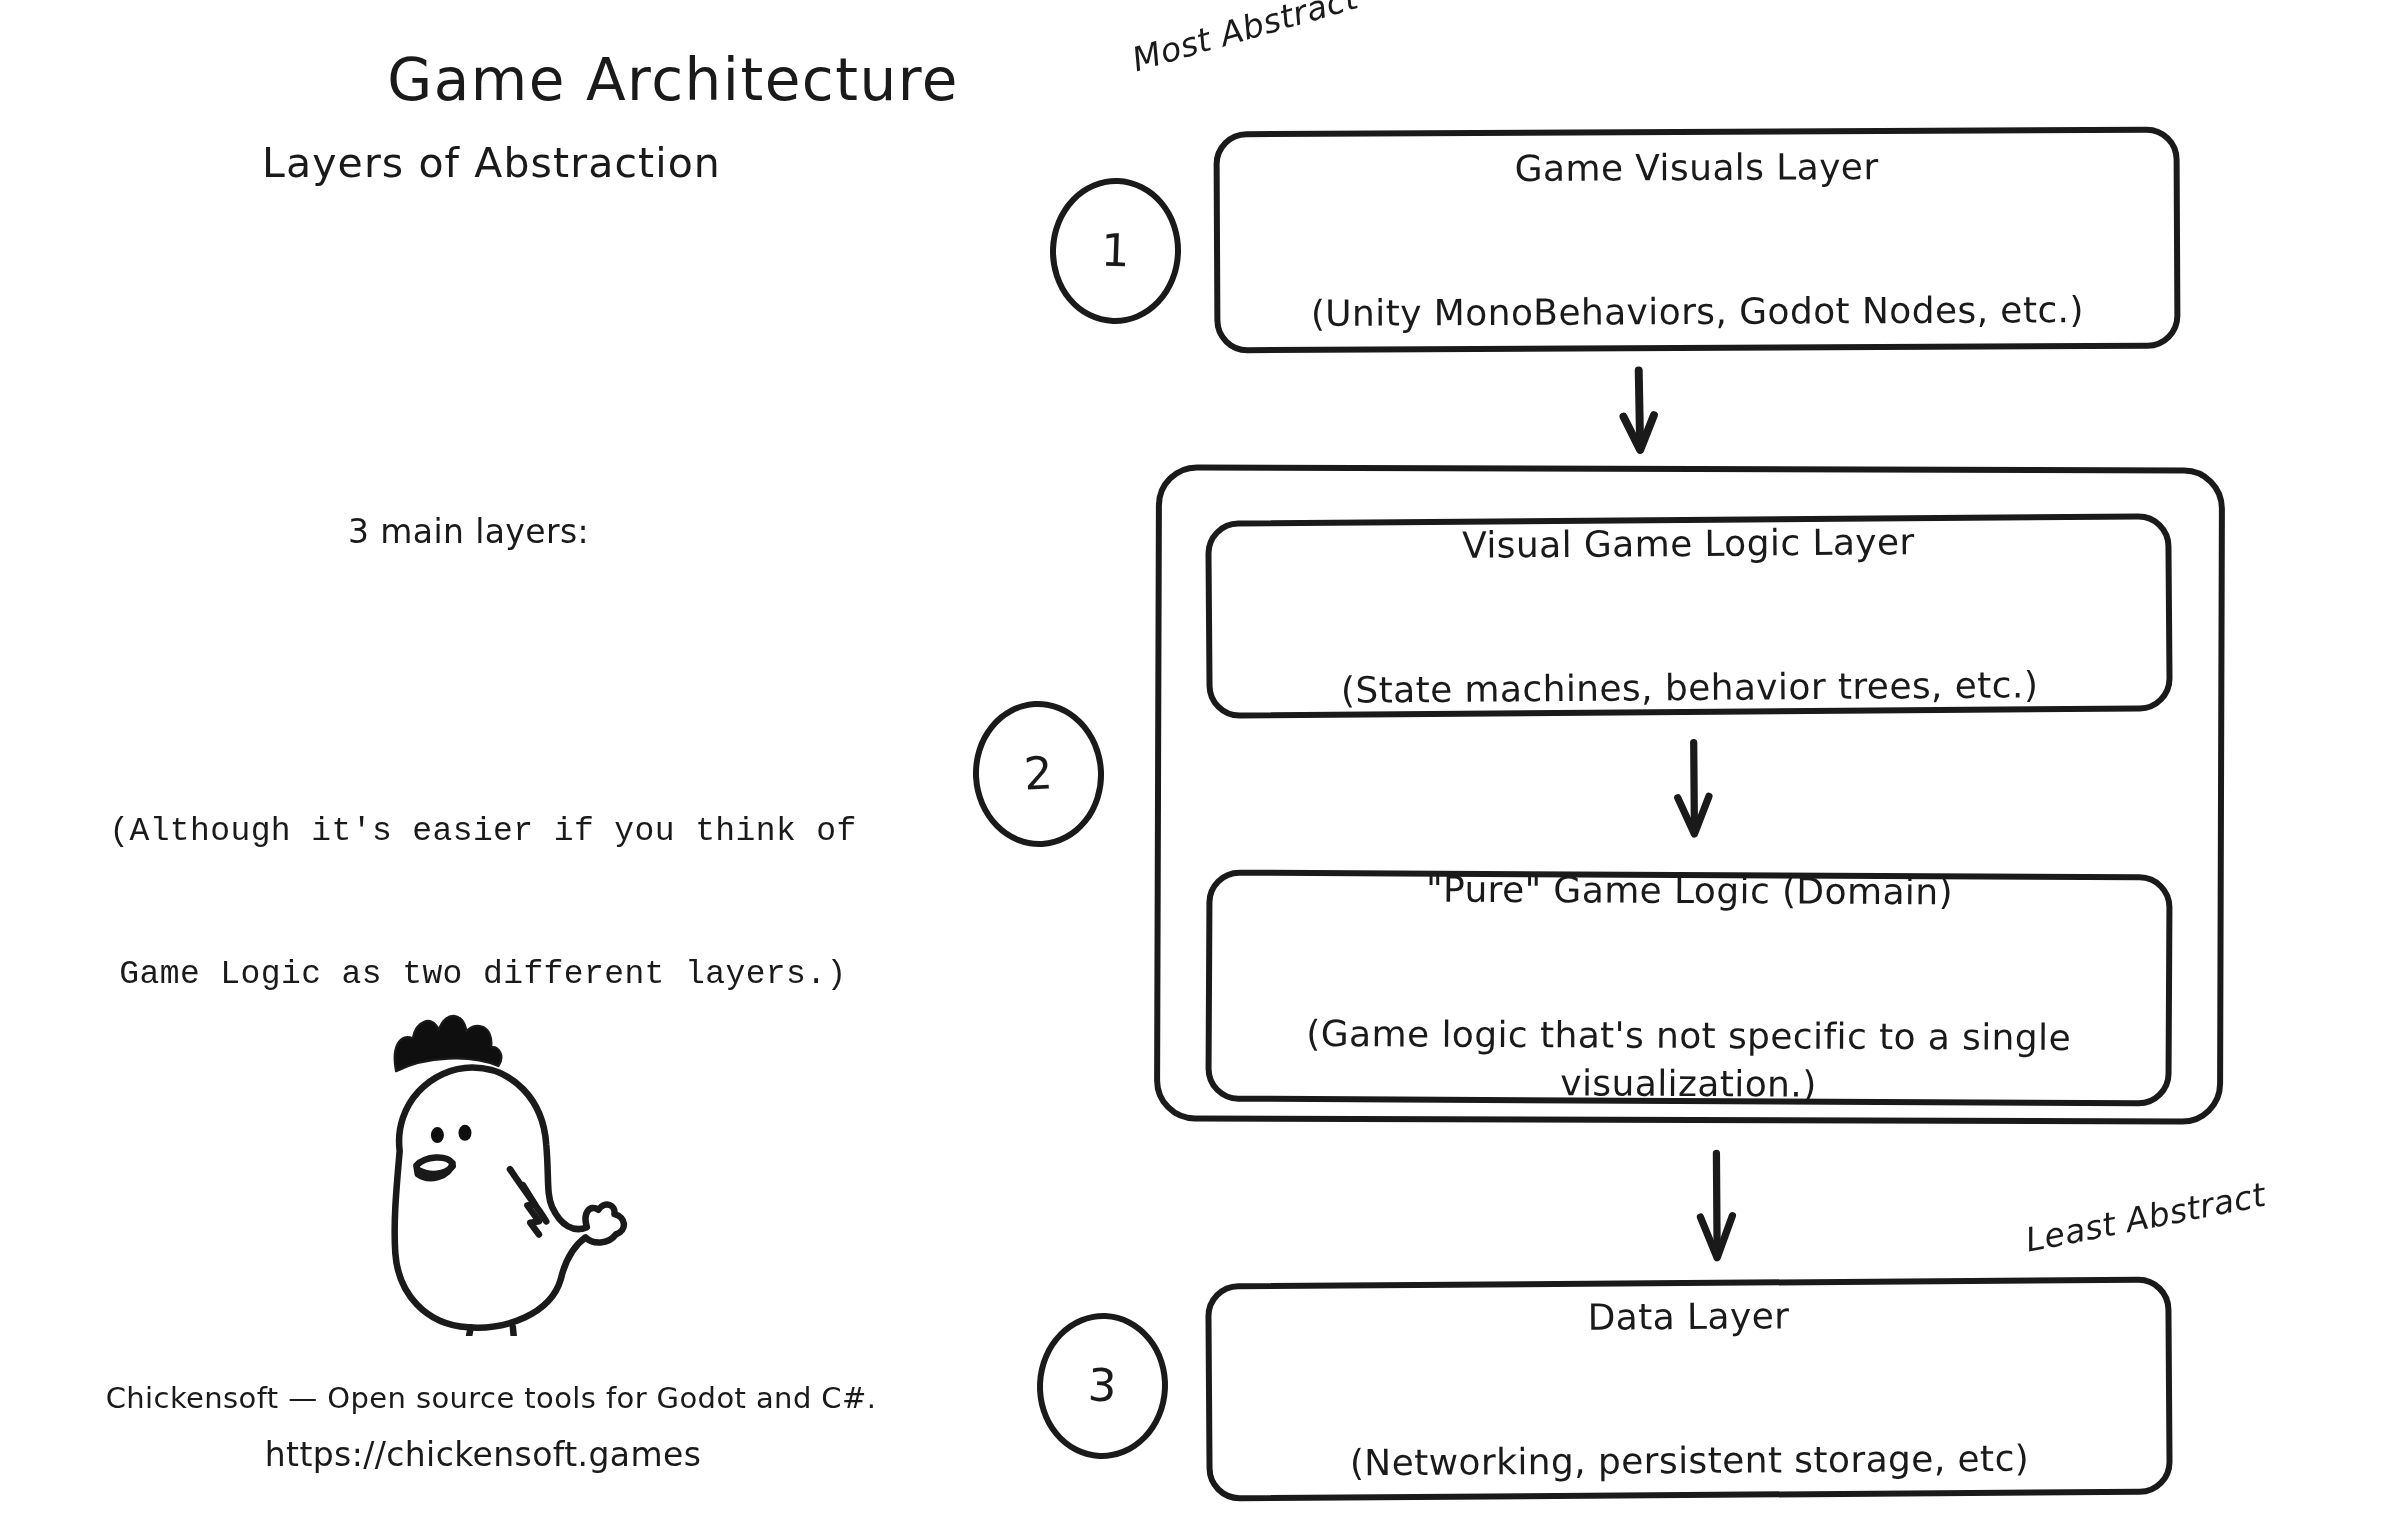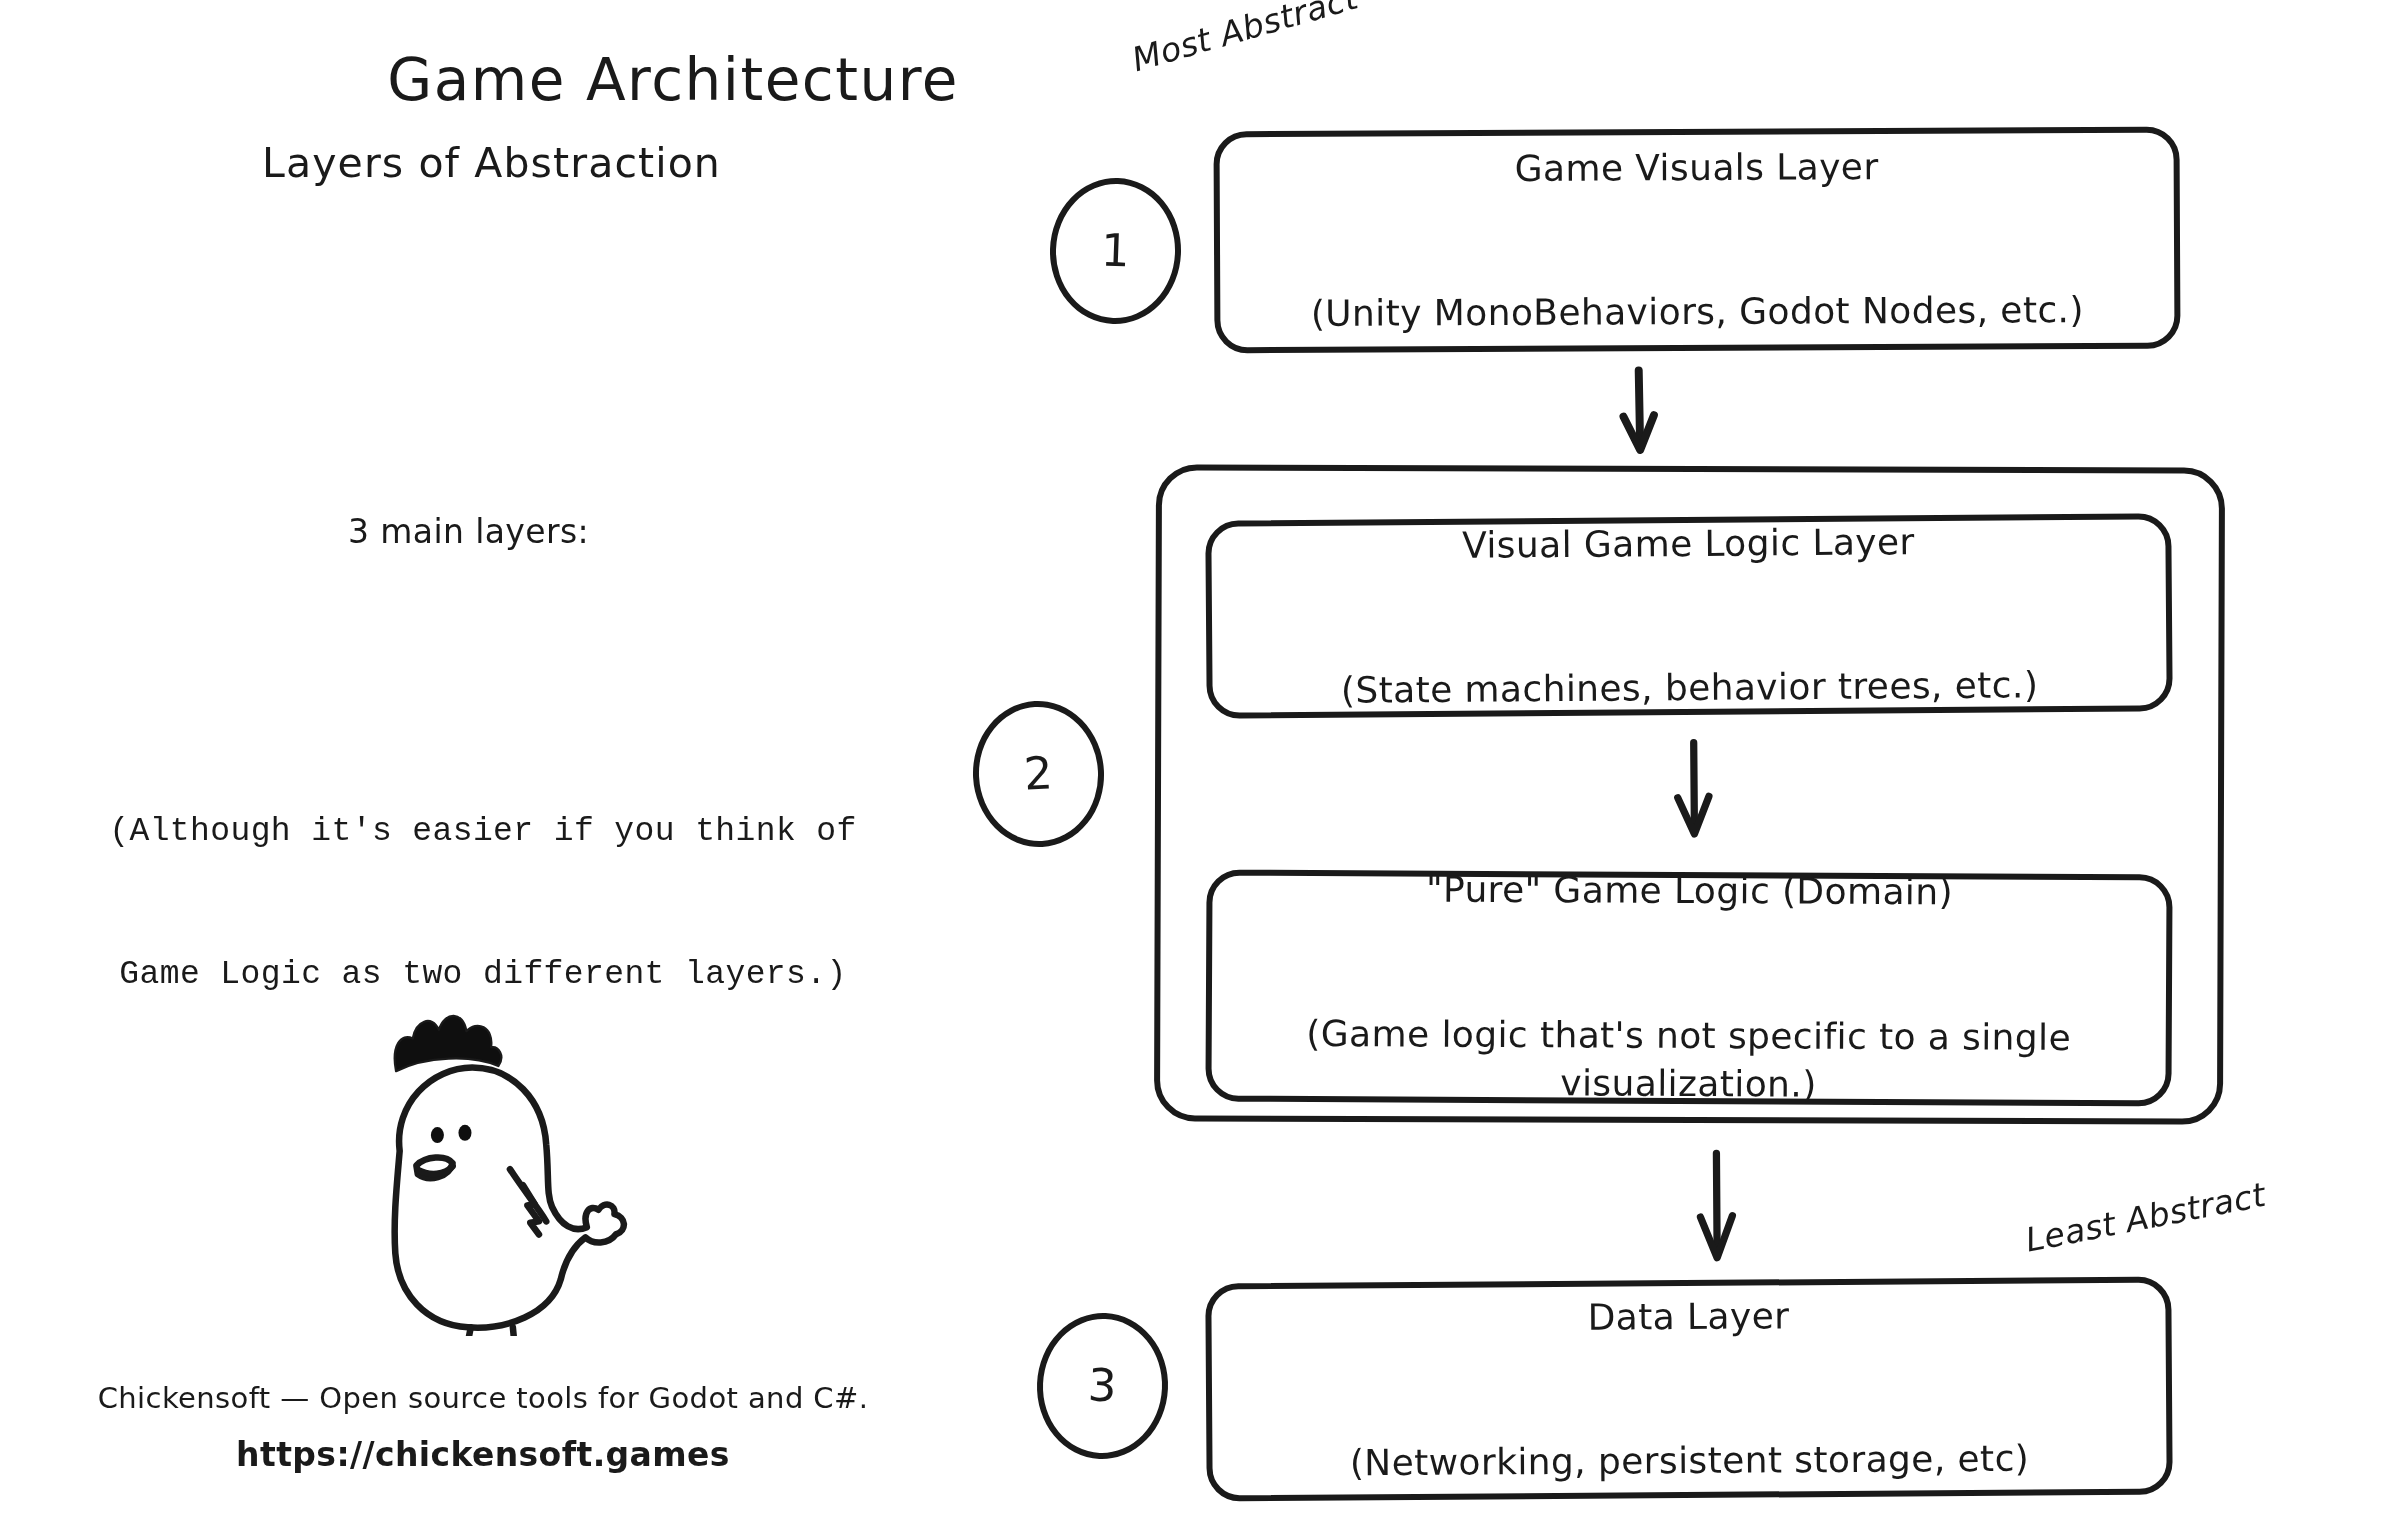--- a/index.html
+++ b/index.html
@@ -54,25 +54,25 @@
   #layers-note .line2 { letter-spacing: 0.7px; }
   #caveat-note {
     left: 22px; top: 712px; width: 922px;
     font-size: 33px;
     line-height: 1.45;
     font-family: Liberation Mono, monospace;
   }
   #footer-tagline {
     left: 0; top: 1380px; width: 966px;
     font-size: 29px;
+    padding-left: 8px;
   }
   #footer-url {
     left: 0; top: 1434px; width: 966px;
     font-size: 33px;
-    font-weight: bold;
   }
   
   #mascot {
     left: 356px; top: 995px;
     width: 305px; height: 341px;
   }
   
   .layer-box {
     position: absolute;
     border: 6.5px solid #1a1a1a;

